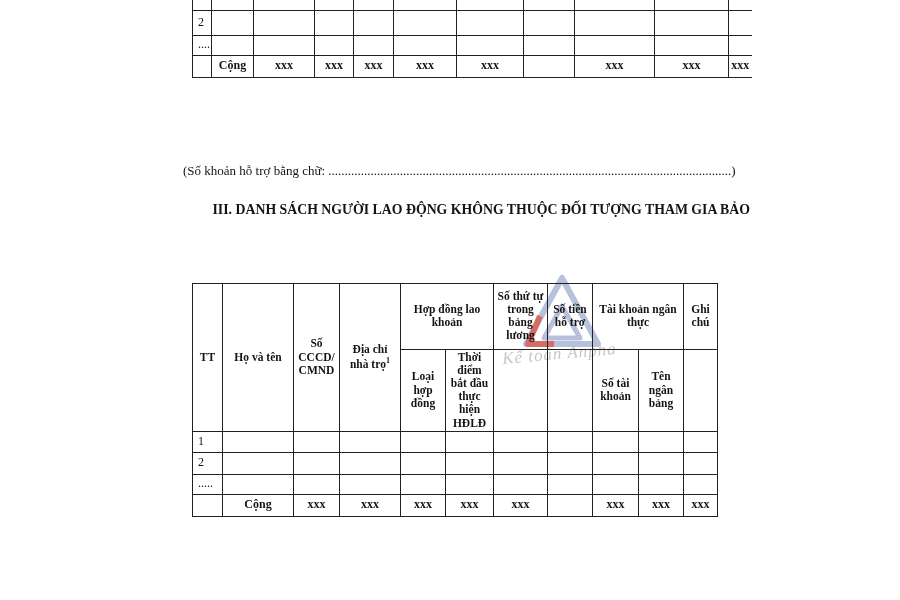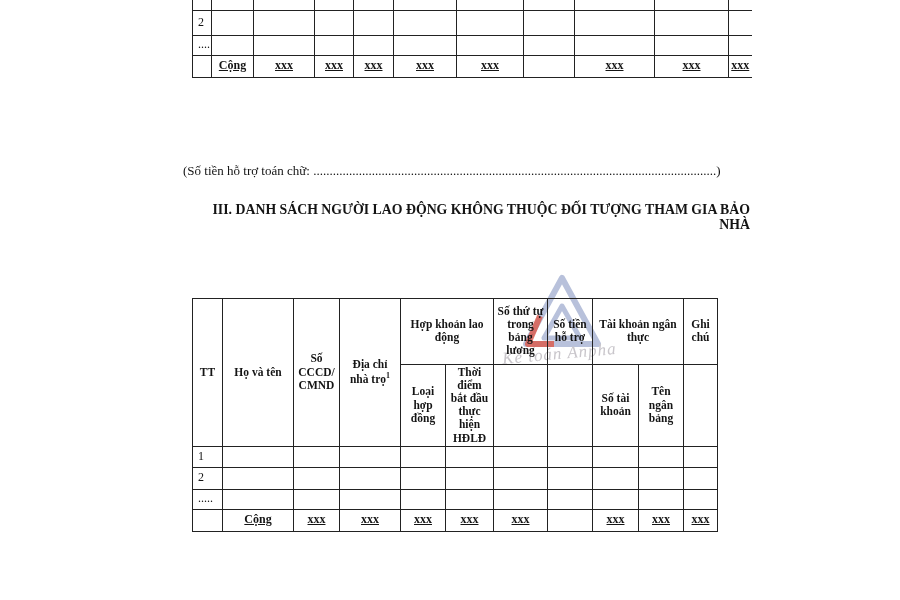--- a/index.html
+++ b/index.html
@@ -5,21 +5,21 @@
   html,body{margin:0;padding:0;background:#ffffff;}
   .canvas{position:relative;width:900px;height:600px;background:#ffffff;overflow:hidden;
           font-family:"Liberation Serif","DejaVu Serif",serif;color:#141414;}
 
   
   table{border-collapse:collapse;table-layout:fixed;}
   td{border:1px solid #222;padding:0 1px;text-align:center;vertical-align:middle;
      font-size:12px;line-height:1.15;overflow:hidden;}
   td.h{font-weight:bold;font-size:11.5px;padding:1px 2px;}
   td.tt{text-align:left;padding-left:5px;}
-  td.b{font-weight:bold;text-decoration:underline;}
+  td.b{font-weight:bold;}
   td.noR{border-right:none;}
   tr.clip td{border-top:none;}
 
   .s2-wrap{position:absolute;left:192px;top:0;}
   .s3-table{position:absolute;left:192px;top:174px;}
 
   
   .sum1{position:absolute;left:183px;top:85px;font-size:13px;white-space:nowrap;width:700px;overflow:hidden;}
   .heading{position:absolute;left:190px;top:108px;width:560px;font-weight:bold;font-size:13.8px;line-height:15px;text-align:right;}
 
@@ -107,25 +107,24 @@
         <td class="b">xxx</td>
         <td class="b"></td>
         <td class="b">xxx</td>
         <td class="b">xxx</td>
         <td class="b noR">xxx</td>
       </tr>
     </tbody>
       </table>
   </div>
 
-  <div class="sum1 layer">(Số tiền hỗ trợ toán chữ: ............................................................................................................................)</div>
+  <div class="sum1 layer">(Số khoản hỗ trợ bằng chữ: ............................................................................................................................)</div>
 
   <div class="heading layer">
     <div>III. DANH SÁCH NGƯỜI LAO ĐỘNG KHÔNG THUỘC ĐỐI TƯỢNG THAM GIA BẢO</div>
-    <div>NHÀ</div>
   </div>
 
   <div class="s3-table layer">
     <table>
       <colgroup>
         <col style="width:30px">
           <col style="width:71px">
           <col style="width:46px">
           <col style="width:61px">
         <col style="width:45px">
@@ -135,21 +134,21 @@
         <col style="width:46px">
           <col style="width:45px">
           <col style="width:34px">
       </colgroup>
       <tbody>
           <tr style="height:66px">
         <td class="h" rowspan="2">TT</td>
         <td class="h" rowspan="2">Họ và tên</td>
         <td class="h" rowspan="2">Số CCCD/ CMND</td>
         <td class="h" rowspan="2"><span>Địa chỉ nhà trọ</span><sup class="hd">1</sup></td>
-        <td class="h" colspan="2">Hợp khoản lao động</td>
+        <td class="h" colspan="2">Hợp đồng lao khoản</td>
         <td class="h">Số thứ tự trong bảng lương</td>
         <td class="h">Số tiền hỗ trợ</td>
         <td class="h" colspan="2">Tài khoản ngân thực</td>
         <td class="h">Ghi chú</td>
       </tr>
       <tr style="height:82px">
         <td class="h">Loại hợp đồng</td>
         <td class="h">Thời điểm bắt đầu thực hiện HĐLĐ</td>
         <td class="h"></td>
         <td class="h"></td>

